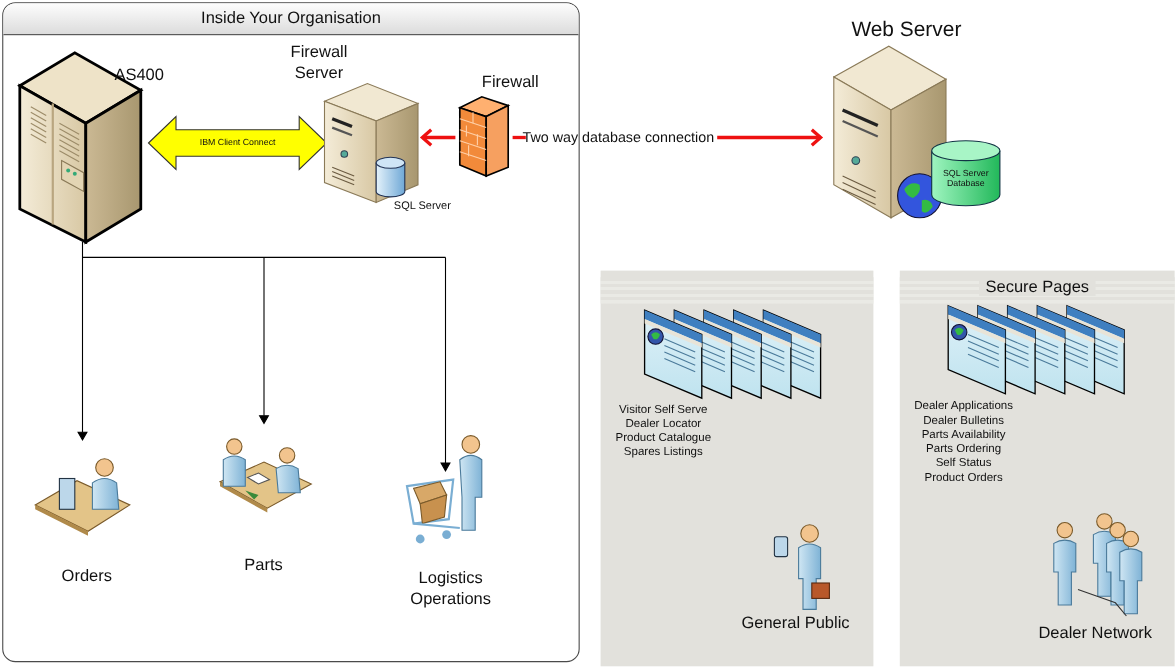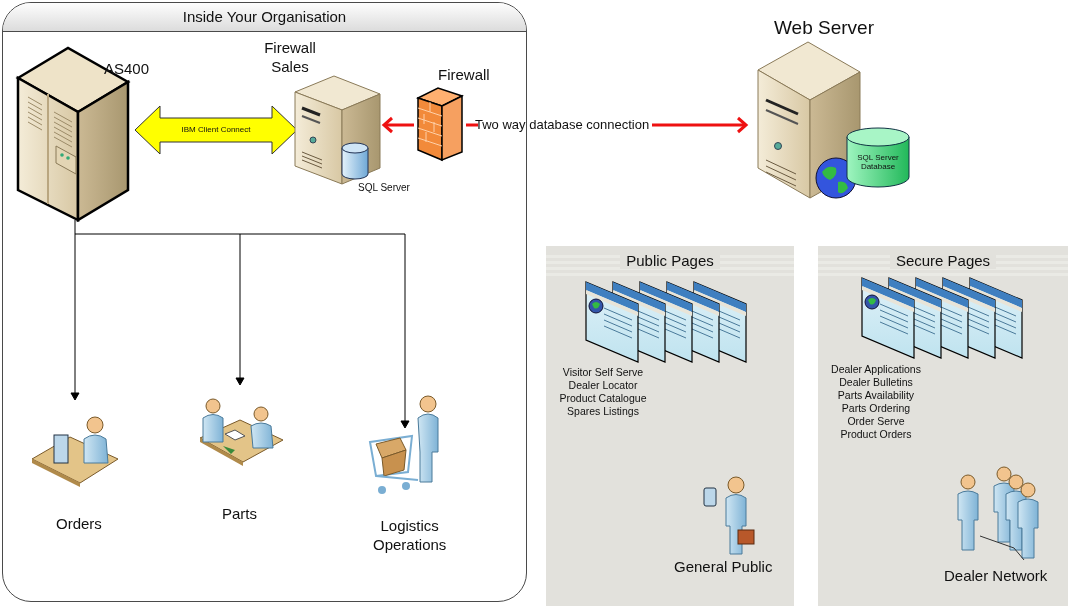--- a/index.html
+++ b/index.html
@@ -1,18 +1,18 @@
 <!DOCTYPE html>
 <html><head>
 <meta charset="utf-8">
 <style>
   html, body { margin:0; padding:0; background:#ffffff; }
   body { width:1068px; height:606px; position:relative; overflow:hidden; font-family:"Liberation Sans", sans-serif; color:#111; }
   .abs { position:absolute; }
-  .org-box { left:2px; top:2px; width:525px; height:600px; border:1.5px solid #4a4a4a; border-radius:29px; box-sizing:border-box; overflow:hidden; background:#fff; }
+  .org-box { left:2px; top:2px; width:525px; height:600px; border:1.5px solid #4a4a4a; border-radius:12px; box-sizing:border-box; overflow:hidden; background:#fff; }
   .org-header { position:absolute; left:0; top:0; width:100%; height:28px; background:linear-gradient(#fdfdfd,#dcdcdc); border-bottom:1.5px solid #4a4a4a; text-align:center; line-height:28px; font-size:15px; }
   .lbl { position:absolute; font-size:15px; text-align:center; white-space:nowrap; }
   .lbl-lg { font-size:19px; }
   .small { font-size:10px; }
   .tiny { font-size:8px; }
   .panel { position:absolute; background:#e2e1dc; top:246px; height:360px; }
   .panel-title { position:absolute; top:6px; width:100%; text-align:center; font-size:15px; }
   .panel-title span { background:#e2e1dc; padding:0 6px; position:relative; }
   .stripes { position:absolute; left:0; right:0; top:6px; height:24px; background:repeating-linear-gradient(#e2e1dc 0 3px,#eaeae5 3px 6px); }
   .list { position:absolute; font-size:10.5px; text-align:center; line-height:13px; }
@@ -97,21 +97,21 @@
       <line x1="10" y1="84" x2="30" y2="92"></line>
       <line x1="10" y1="88" x2="30" y2="96"></line>
     </g>
 </svg>
 <svg style="left:340px;top:142px" width="30" height="38" viewBox="0 0 30 38">
   <path d="M2,6 L2,32 A13,5 0 0 0 28,32 L28,6" fill="url(#dbB)" stroke="#235" stroke-width="1"></path>
   <ellipse cx="15" cy="6" rx="13" ry="5" fill="#cfe5f6" stroke="#235" stroke-width="1"></ellipse>
 </svg>
 <div class="lbl" style="left:255px;top:38px;width:70px;line-height:19px">
   <div>Firewall</div>
-  <div>Sales</div>
+  <div>Server</div>
 </div>
 <div class="lbl small" style="left:358px;top:182px">SQL Server</div>
 
 <svg style="left:414px;top:86px" width="52" height="76" viewBox="0 0 52 76">
   <polygon points="4,12 24,2 48,10 28,20" fill="#ffb070" stroke="#000" stroke-width="1.5"></polygon>
   <polygon points="4,12 28,20 28,74 4,64" fill="#f28a3a" stroke="#000" stroke-width="1.5"></polygon>
   <polygon points="28,20 48,10 48,66 28,74" fill="#f6a060" stroke="#000" stroke-width="1.5"></polygon>
   <g stroke="#ffd0a8" stroke-width="1">
       <line x1="4" y1="22" x2="28" y2="30"></line>
       <line x1="4" y1="32" x2="28" y2="40"></line>
@@ -204,21 +204,20 @@
     <circle cx="44" cy="94" r="4" fill="#7aaed3"></circle>
   <line x1="14" y1="84" x2="56" y2="88" stroke="#7aaed3" stroke-width="2"></line>
 </svg>
 <div class="lbl" style="left:373px;top:516px;line-height:19px">
   <div>Logistics</div>
   <div>Operations</div>
 </div>
 
 <div class="panel" style="left:546px;width:248px">
   <div class="stripes"></div>
-  <div class="panel-title"><span>Public Pages</span></div>
   <svg class="pages" style="left:40px;top:36px" width="170" height="84" viewBox="0 0 170 84">
       <g transform="translate(108,0)">
         <polygon points="0,0 52,22 52,80 0,58" fill="url(#pageG)" stroke="#000" stroke-width="1.2"></polygon>
       <polygon points="0,0 52,22 52,30 0,8" fill="#3f7fc0"></polygon>
       <polygon points="0,8 52,30 52,34 0,12" fill="#e8e4d8"></polygon>
       <line x1="18" y1="26" x2="46" y2="38" stroke="#4a7a9a"></line>
       <line x1="18" y1="32" x2="46" y2="44" stroke="#4a7a9a"></line>
       <line x1="18" y1="38" x2="46" y2="50" stroke="#4a7a9a"></line>
       <line x1="18" y1="44" x2="46" y2="56" stroke="#4a7a9a"></line>
       </g>
@@ -326,21 +325,21 @@
       <line x1="18" y1="44" x2="46" y2="56" stroke="#4a7a9a"></line>
         <circle cx="10" cy="24" r="7" fill="#3355aa" stroke="#113"></circle>
         <path d="M6,22 Q10,18 14,22 Q12,28 8,26Z" fill="#3b4"></path>
       </g>
     </svg>
   <div class="list" style="left:4px;top:117px;width:108px">
     <div class="head">Dealer Applications</div>
     <div>Dealer Bulletins</div>
     <div>Parts Availability</div>
     <div>Parts Ordering</div>
-    <div>Order Serve</div>
+    <div>Self Status</div>
     <div>Product Orders</div>
   </div>
   <svg style="left:136px;top:222px" width="100" height="96" viewBox="0 0 100 96">
     <g stroke="#4a7a9a">
       <circle cx="14" cy="14" r="7" fill="#f2c48e" stroke="#7a5a2a"></circle>
       <path d="M4,26 Q14,20 24,26 L24,52 L20,52 L20,82 L8,82 L8,52 L4,52 Z" fill="url(#personG)"></path>
       <circle cx="50" cy="6" r="7" fill="#f2c48e" stroke="#7a5a2a"></circle>
       <path d="M40,18 Q50,12 60,18 L60,44 L56,44 L56,74 L44,74 L44,44 L40,44 Z" fill="url(#personG)"></path>
       <circle cx="62" cy="14" r="7" fill="#f2c48e" stroke="#7a5a2a"></circle>
       <path d="M52,26 Q62,20 72,26 L72,52 L68,52 L68,82 L56,82 L56,52 L52,52 Z" fill="url(#personG)"></path>

